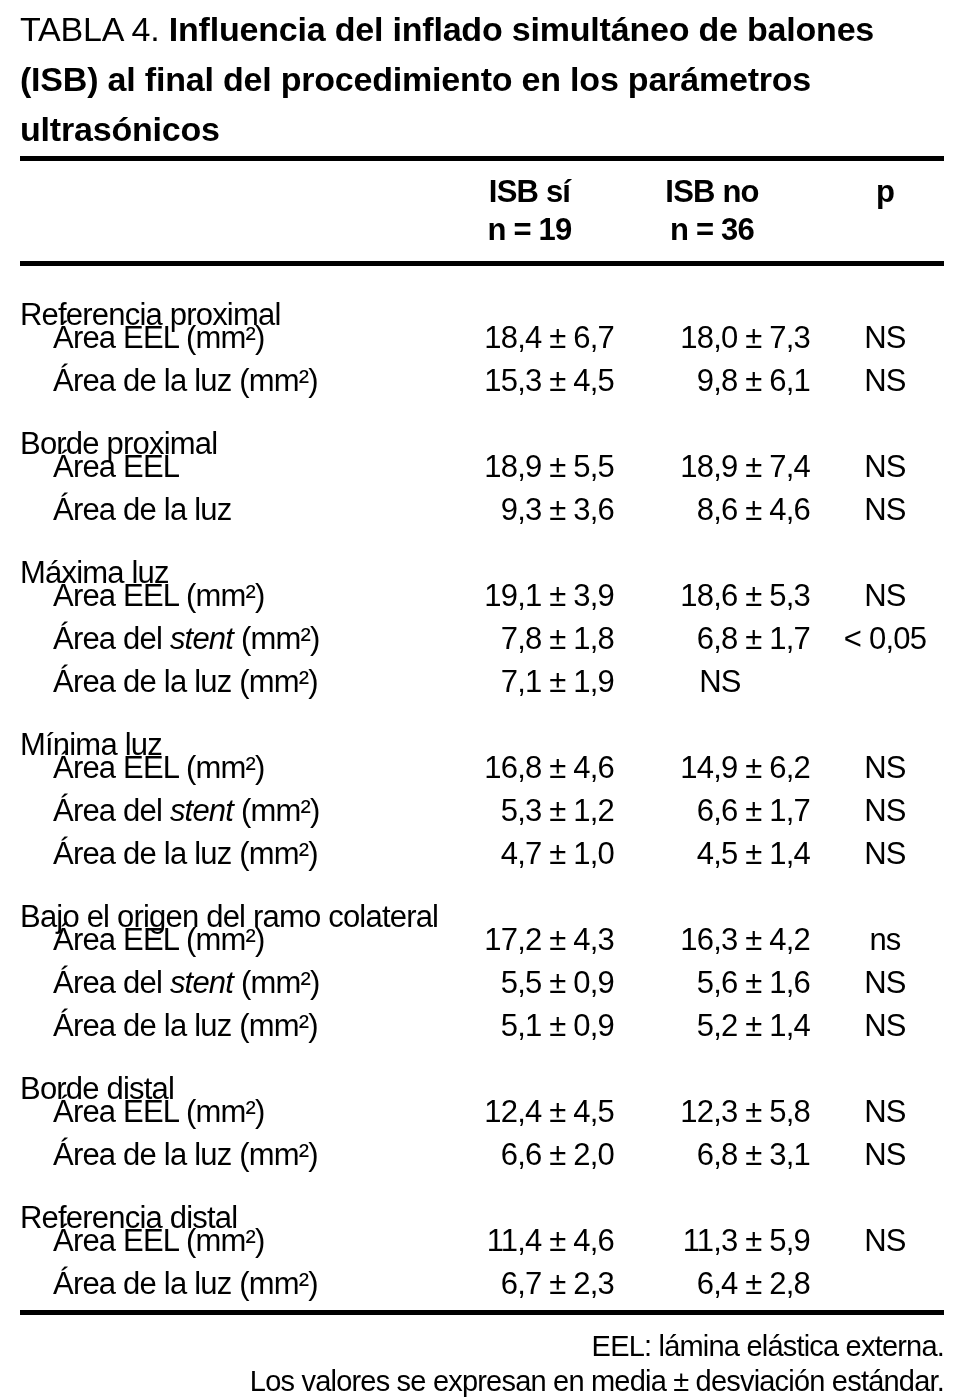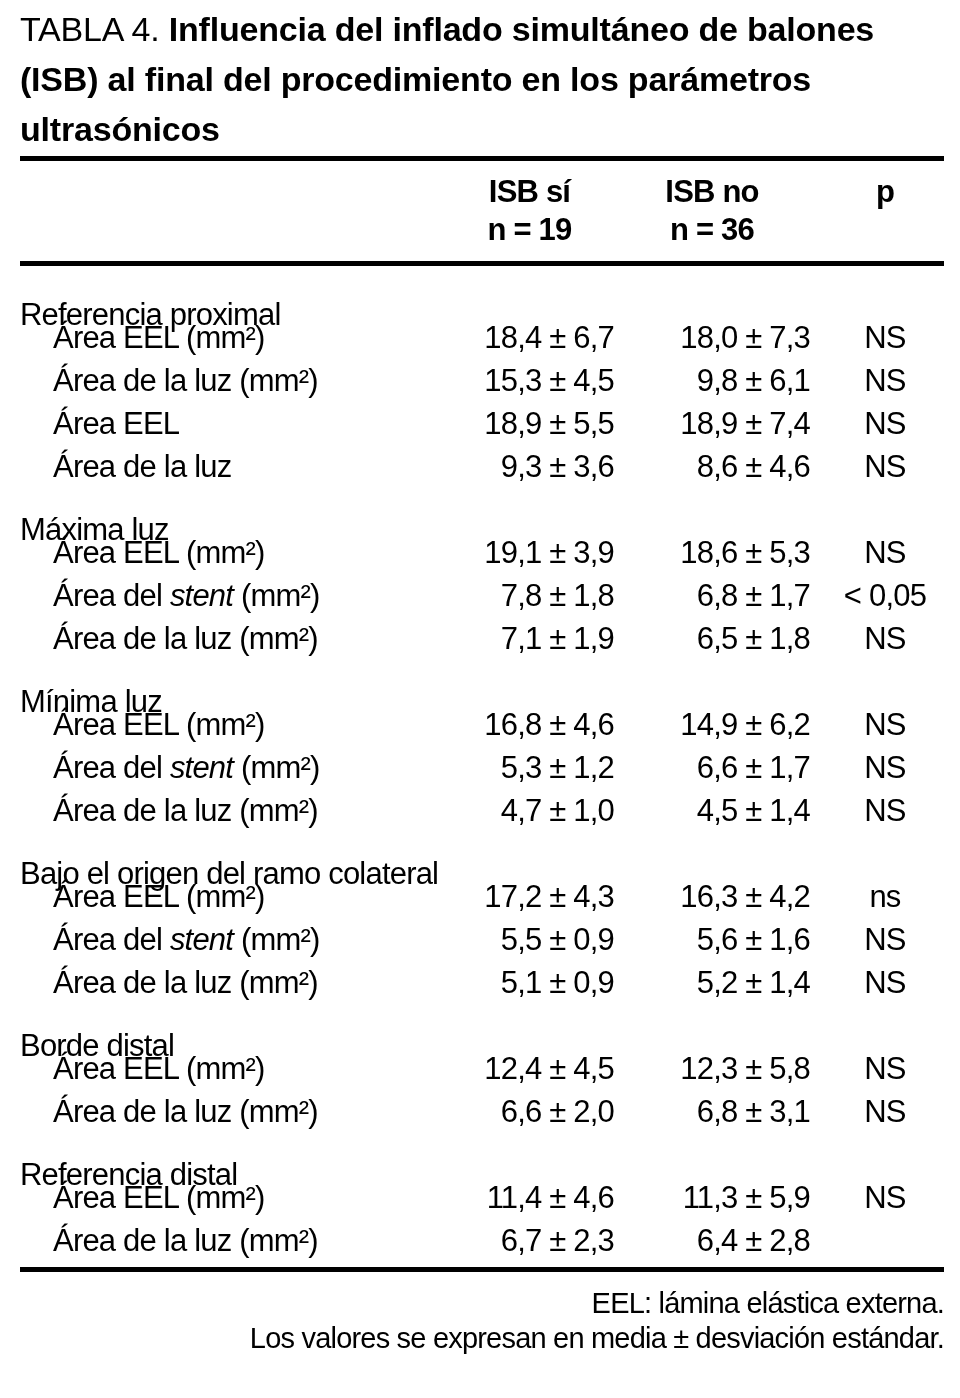--- a/index.html
+++ b/index.html
@@ -105,20 +105,26 @@
     <div class="cell num c1">18,4 ± 6,7</div>
     <div class="cell num c2">18,0 ± 7,3</div>
     <div class="cell pval">NS</div>
   </div>
       <div class="row grid4 data-row">
     <div class="cell label"><span class="pre">Área de la luz (mm²)</span><span class="ital"></span><span class="post"></span></div>
     <div class="cell num c1">15,3 ± 4,5</div>
     <div class="cell num c2">9,8 ± 6,1</div>
     <div class="cell pval">NS</div>
   </div>
+      <div class="row grid4 section-row">
+    <div class="cell label"><span class="pre">Borde proximal</span><span class="ital"></span><span class="post"></span></div>
+    <div class="cell num c1"></div>
+    <div class="cell num c2"></div>
+    <div class="cell pval"></div>
+  </div>
       <div class="row grid4 data-row">
     <div class="cell label"><span class="pre">Área EEL</span><span class="ital"></span><span class="post"></span></div>
     <div class="cell num c1">18,9 ± 5,5</div>
     <div class="cell num c2">18,9 ± 7,4</div>
     <div class="cell pval">NS</div>
   </div>
       <div class="row grid4 data-row">
     <div class="cell label"><span class="pre">Área de la luz</span><span class="ital"></span><span class="post"></span></div>
     <div class="cell num c1">9,3 ± 3,6</div>
     <div class="cell num c2">8,6 ± 4,6</div>
@@ -138,21 +144,20 @@
   </div>
       <div class="row grid4 data-row">
     <div class="cell label"><span class="pre">Área del </span><span class="ital">stent</span><span class="post"> (mm²)</span></div>
     <div class="cell num c1">7,8 ± 1,8</div>
     <div class="cell num c2">6,8 ± 1,7</div>
     <div class="cell pval">&lt; 0,05</div>
   </div>
       <div class="row grid4 data-row">
     <div class="cell label"><span class="pre">Área de la luz (mm²)</span><span class="ital"></span><span class="post"></span></div>
     <div class="cell num c1">7,1 ± 1,9</div>
-    <div class="cell num c2">6,5 ± 1,8</div>
     <div class="cell pval">NS</div>
   </div>
       <div class="row grid4 section-row">
     <div class="cell label"><span class="pre">Mínima luz</span><span class="ital"></span><span class="post"></span></div>
     <div class="cell num c1"></div>
     <div class="cell num c2"></div>
     <div class="cell pval"></div>
   </div>
       <div class="row grid4 data-row">
     <div class="cell label"><span class="pre">Área EEL (mm²)</span><span class="ital"></span><span class="post"></span></div>

